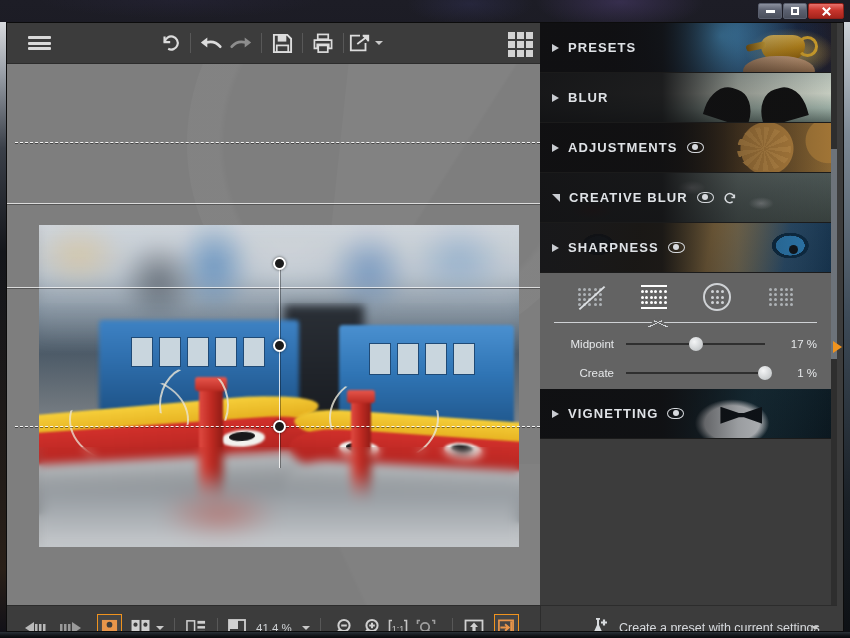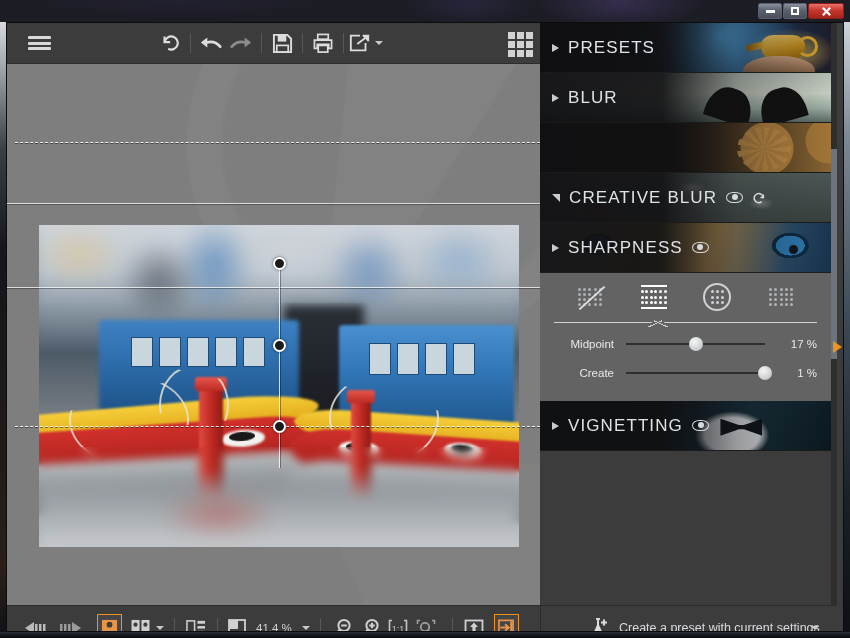--- a/index.html
+++ b/index.html
@@ -305,21 +305,21 @@
     display:flex; align-items:center; overflow:hidden;
     border-bottom:1px solid rgba(0,0,0,.55);
     cursor:pointer;
   }
   .sec-thumb { position:absolute; inset:0; }
   .sec-scrim {
     position:absolute; inset:0;
     background: linear-gradient(90deg, rgba(16,16,18,.96) 0%, rgba(16,16,18,.93) 42%, rgba(16,16,18,.35) 68%, rgba(16,16,18,.05) 100%);
   }
   .sec-row { position:relative; display:flex; align-items:center; gap:9px; padding-left:12px; z-index:2; }
-  .sec-label { font-size:17px; letter-spacing:1.1px; color:#dfe2e6; font-weight:400; }
+  .sec-label { font-size:13px; letter-spacing:1.1px; color:#dfe2e6; font-weight:700; }
   .tri { width:0;height:0; border-left:7px solid #c9ccd1; border-top:4.5px solid transparent; border-bottom:4.5px solid transparent; }
   .tri.open { border:none; width:0;height:0; border-right:8px solid #c9ccd1; border-bottom:8px solid transparent; }
 
   
   #th-presets {
     background:
       radial-gradient(circle at 62% 26%, rgba(90,190,255,.9), rgba(30,90,160,.25) 42%, transparent 60%),
       radial-gradient(ellipse 70px 38px at 86% 60%, #d9a63a, transparent 64%),
       linear-gradient(120deg,#101018 0%, #141421 55%, #20202e 100%);
   }
@@ -393,21 +393,21 @@
   .eye { width:17px; height:11px; position:relative; }
   .eye .o {
     position:absolute; inset:0; border:1.6px solid #d7dade;
     border-radius: 50% / 58%;
   }
   .eye .p { position:absolute; left:5.6px; top:2.4px; width:6px; height:6px; background:#d7dade; border-radius:50%; }
   .resetarrow { width:14px; height:14px; color:#d7dade; }
 
   
   #blur-body {
-    position:relative; width:291px; background:#636363; padding-bottom:16px;
+    position:relative; width:291px; background:#636363; padding-bottom:4px;
   }
   #mode-row {
     display:flex; align-items:center; justify-content:space-around;
     height:44px; padding:4px 18px 0 18px;
   }
   .mode-btn { width:34px; height:34px; display:flex; align-items:center; justify-content:center; cursor:pointer; }
   .dotgrid {
     display:grid; grid-template-columns:repeat(5,3px); grid-auto-rows:3px; gap:2.2px;
   }
   .dotgrid i { display:block; width:3px; height:3px; border-radius:50%; background:#cfd2d5; }
@@ -699,20 +699,28 @@
           <span class="tri"></span>
           <span class="sec-label">BLUR</span>
         </div>
       </div>
 
       <div class="sec-head">
         <div class="sec-thumb" id="th-adjust">
           <div class="gearteeth"></div>
         </div>
         <div class="sec-scrim"></div>
+        <div class="sec-row">
+          <span class="tri"></span>
+          <span class="sec-label">ADJUSTMENTS</span>
+          <span class="eye">
+              <i class="o"></i>
+              <i class="p"></i>
+            </span>
+        </div>
       </div>
 
       <div class="sec-head">
         <div class="sec-thumb" id="th-blur"></div>
         <div class="sec-scrim"></div>
         <div class="sec-row">
           <span class="tri open"></span>
           <span class="sec-label">CREATIVE BLUR</span>
           <span class="eye">
               <i class="o"></i>

